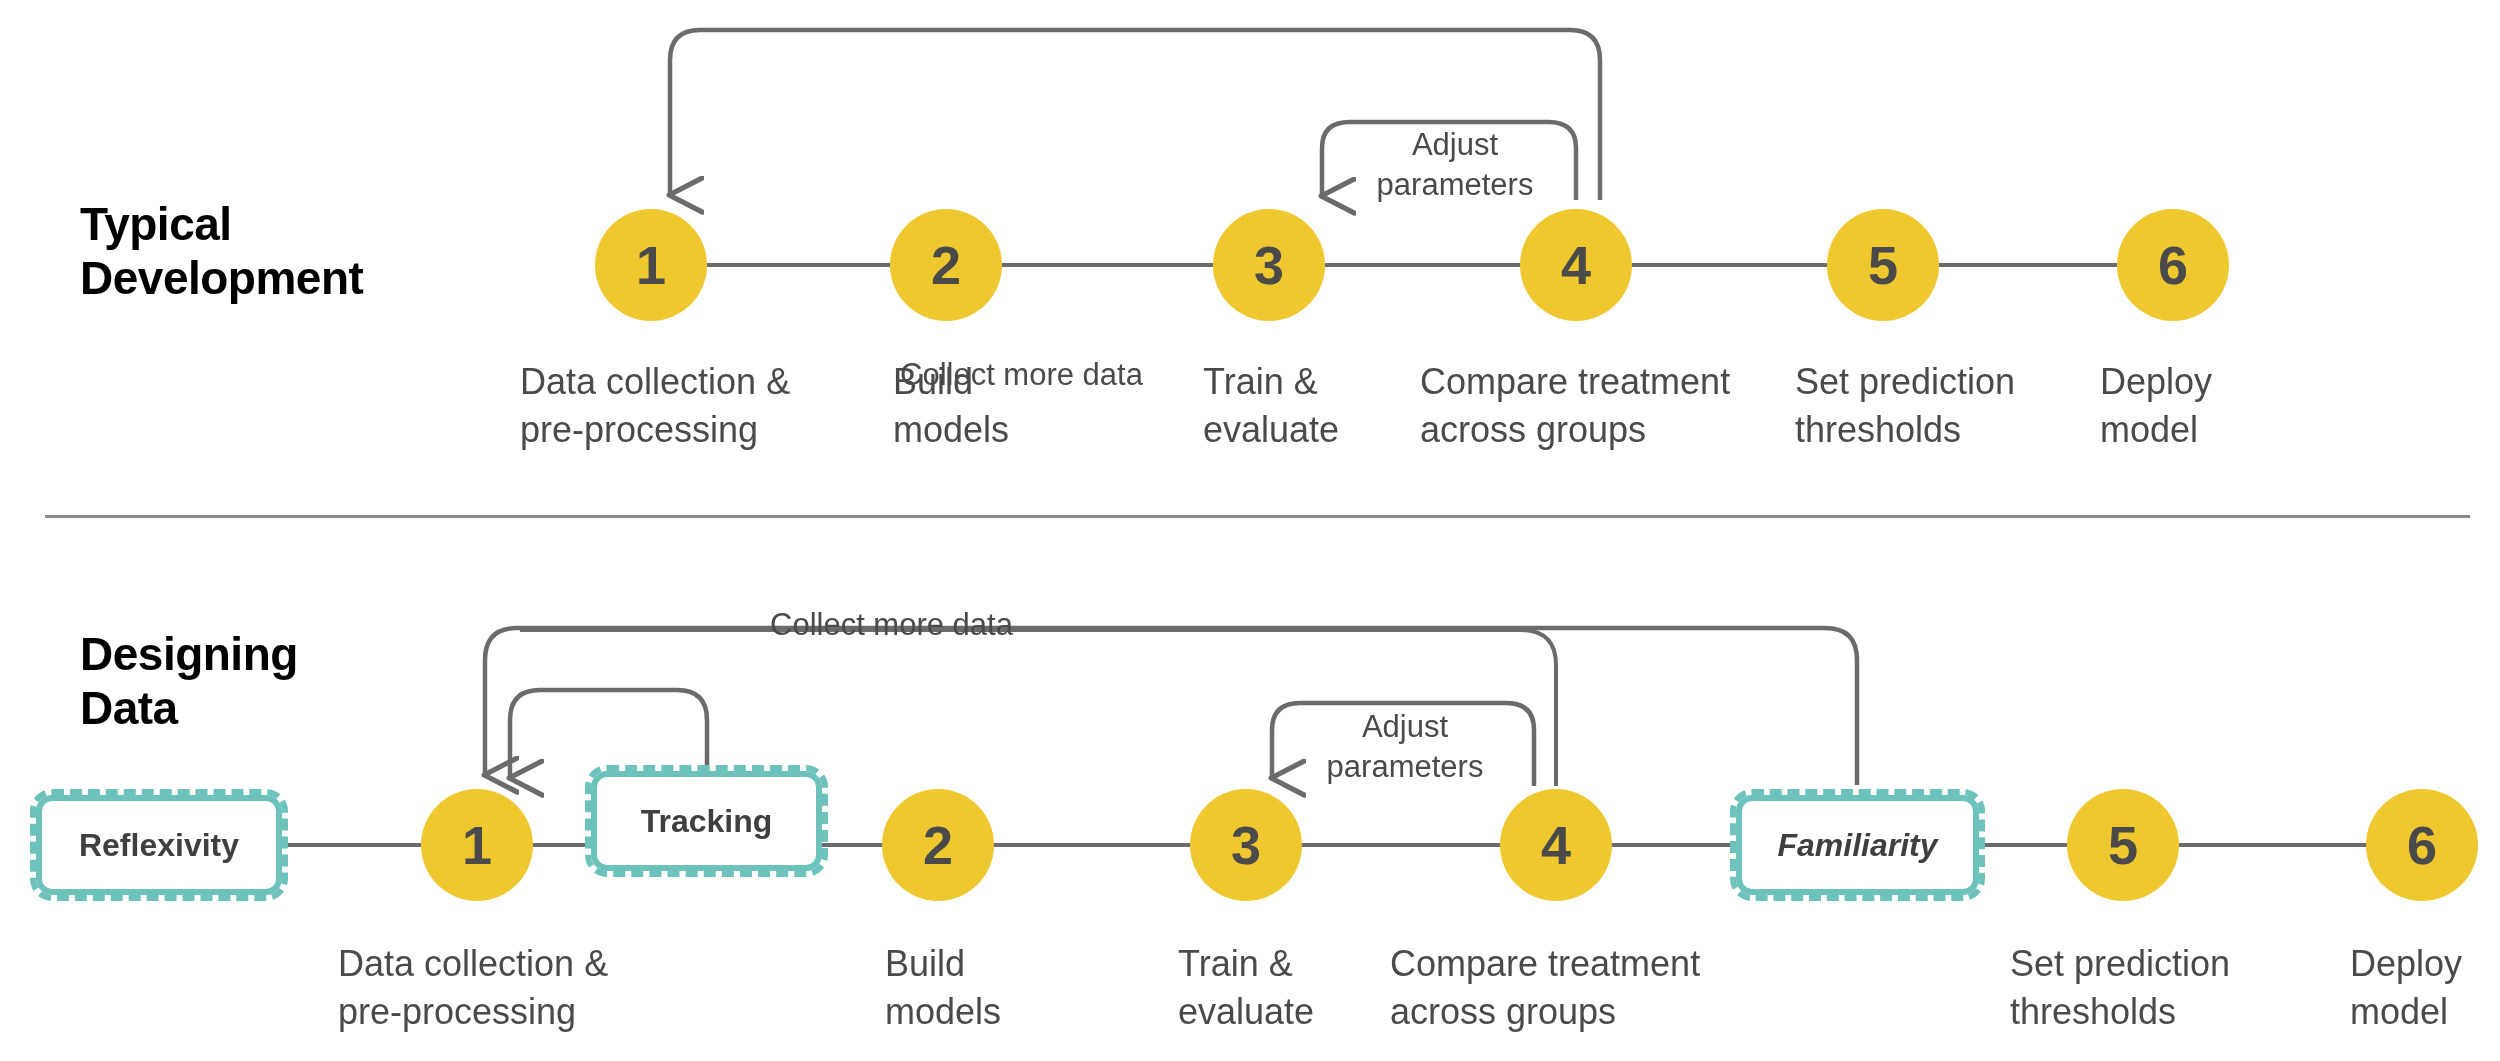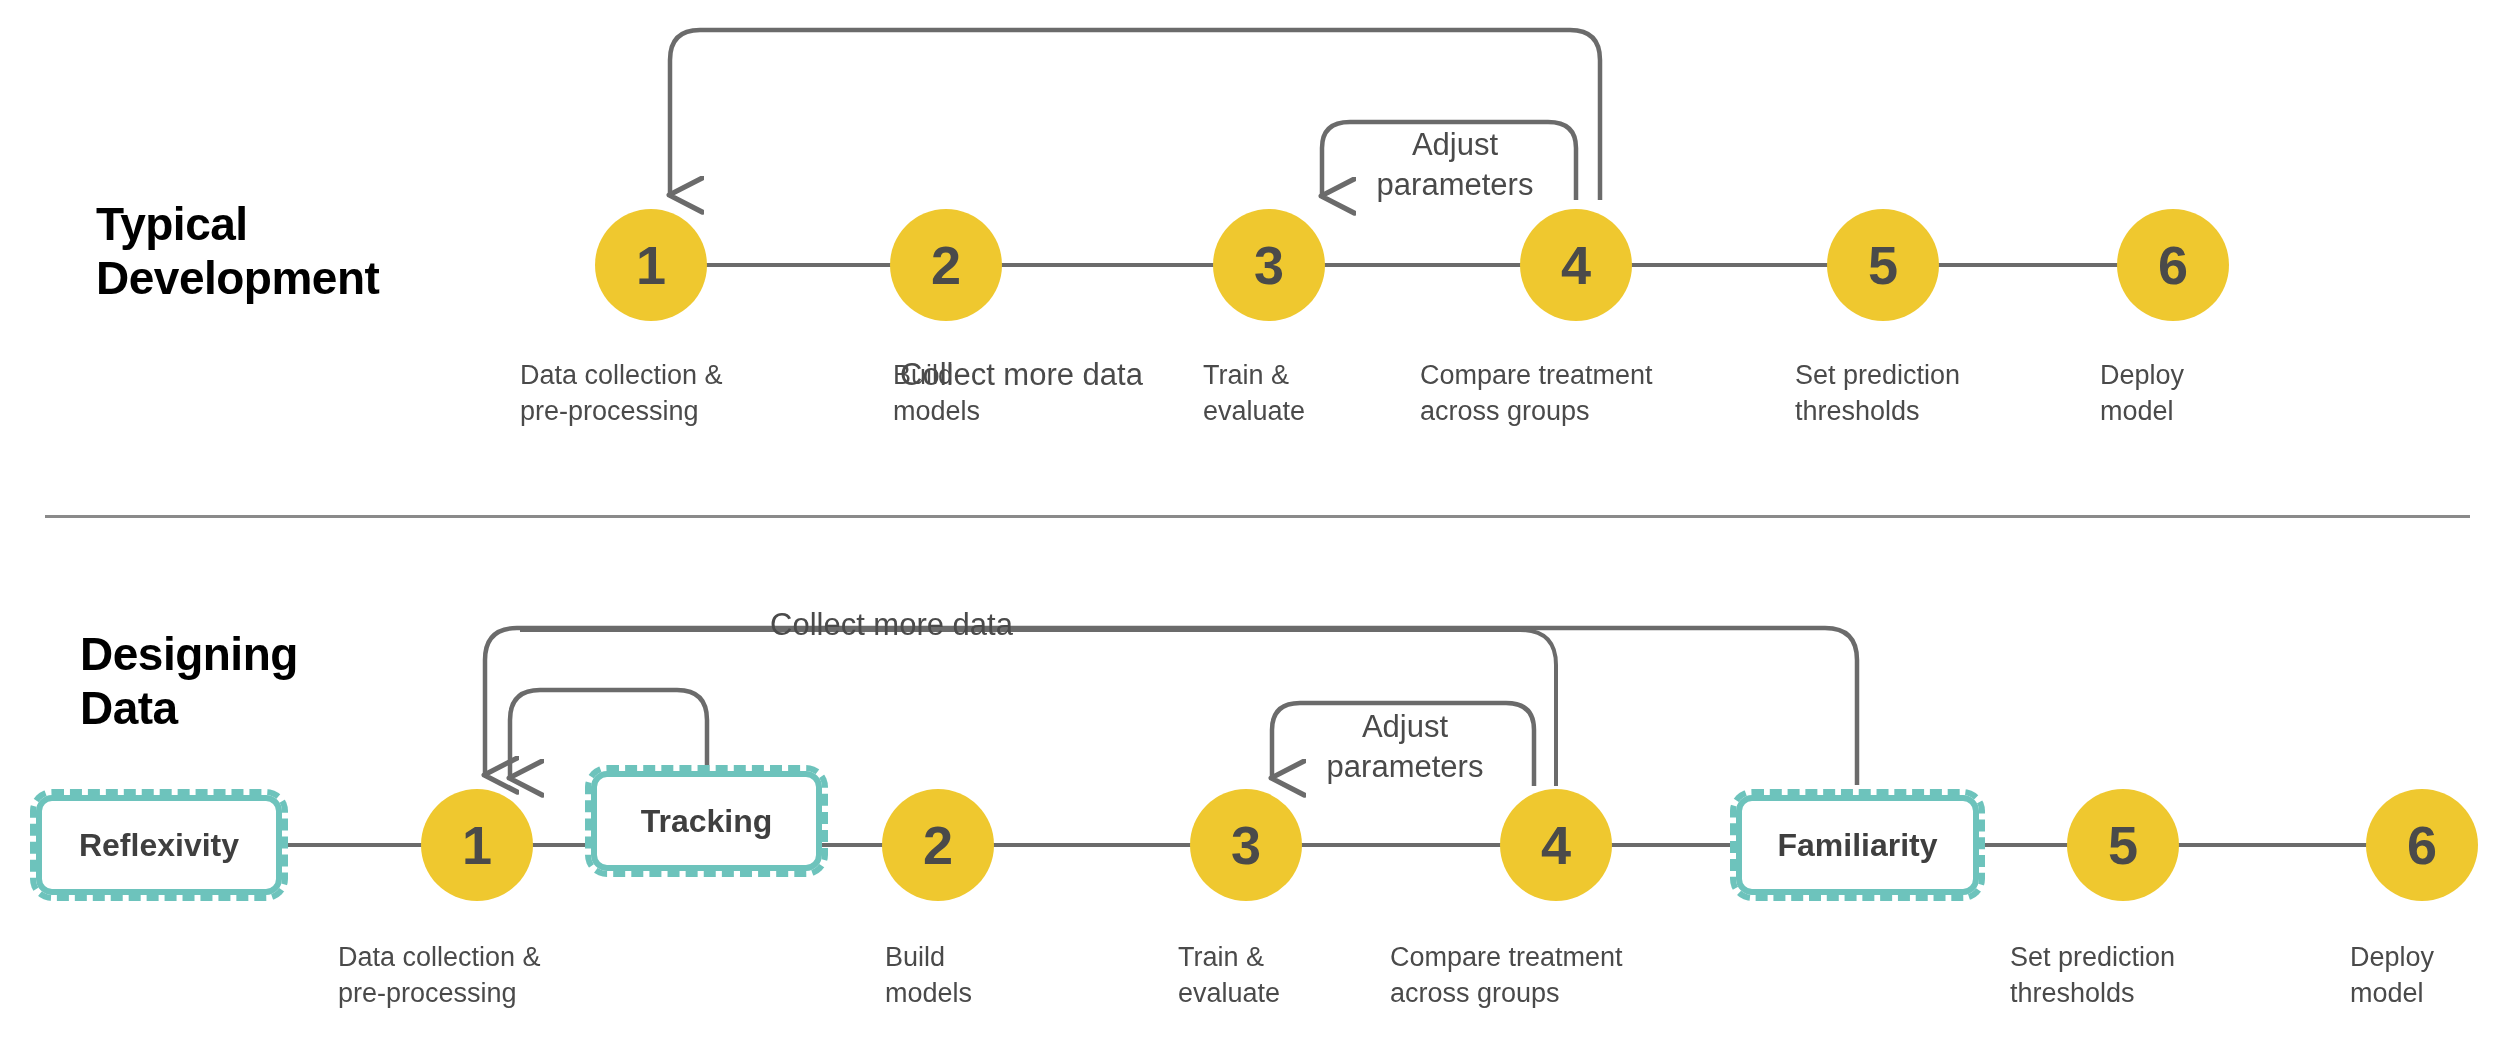--- a/index.html
+++ b/index.html
@@ -48,21 +48,21 @@
     justify-content: center;
     color: #4A4A4A;
     font-size: 54px;
     font-weight: bold;
     line-height: 1;
   }
 
   .step-label {
     position: absolute;
     color: #4A4A4A;
-    font-size: 27px;
+    font-size: 36px;
     line-height: 1.32;
     white-space: pre-line;
     text-align: left;
   }
 
   .dd-box {
     position: absolute;
     border: 6px dashed #6DC3BC;
     border-radius: 22px;
     box-sizing: border-box;
@@ -113,21 +113,21 @@
       </marker>
     </defs>
 
     <line x1="651" y1="265" x2="2200" y2="265" stroke="#6B6B6B" stroke-width="4"></line>
 
     <path d="M 1600,200 L 1600,60 Q 1600,30 1570,30 L 700,30 Q 670,30 670,60 L 670,195" fill="none" stroke="#6B6B6B" stroke-width="4.5" marker-end="url(#ah)"></path>
 
     <path d="M 1576,200 L 1576,148 Q 1576,122 1548,122 L 1350,122 Q 1322,122 1322,148 L 1322,196" fill="none" stroke="#6B6B6B" stroke-width="4.5" marker-end="url(#ah)"></path>
   </svg>
 
-  <div class="section-title" style="left:96px; top:198px; width:420px;">Typical
+  <div class="section-title" style="left:80px; top:198px; width:420px;">Typical
 Development</div>
 
   <div class="node-circle" style="left:595px; top:209px;">1</div>
   <div class="node-circle" style="left:890px; top:209px;">2</div>
   <div class="node-circle" style="left:1213px; top:209px;">3</div>
   <div class="node-circle" style="left:1520px; top:209px;">4</div>
   <div class="node-circle" style="left:1827px; top:209px;">5</div>
   <div class="node-circle" style="left:2117px; top:209px;">6</div>
 
   <div class="arrow-label" style="left:900px; top:355px; width:420px;">Collect more data</div>
@@ -170,21 +170,21 @@
       <span>Reflexivity</span>
     </div>
   </div>
 
   <div class="dd-box" style="left:585px; top:765px; width:243px; height:112px;">
     <div class="dd-box-inner">
       <span>Tracking</span>
     </div>
   </div>
 
-  <div class="dd-box" style="left:1730px; top:789px; width:255px; height:112px;">
+  <div class="dd-box" style="left:1730px; top:789px; width:255px; height:112px;font-style:italic;">
     <div class="dd-box-inner">
       <span>Familiarity</span>
     </div>
   </div>
 
   <div class="node-circle" style="left:421px; top:789px;">1</div>
   <div class="node-circle" style="left:882px; top:789px;">2</div>
   <div class="node-circle" style="left:1190px; top:789px;">3</div>
   <div class="node-circle" style="left:1500px; top:789px;">4</div>
   <div class="node-circle" style="left:2067px; top:789px;">5</div>

